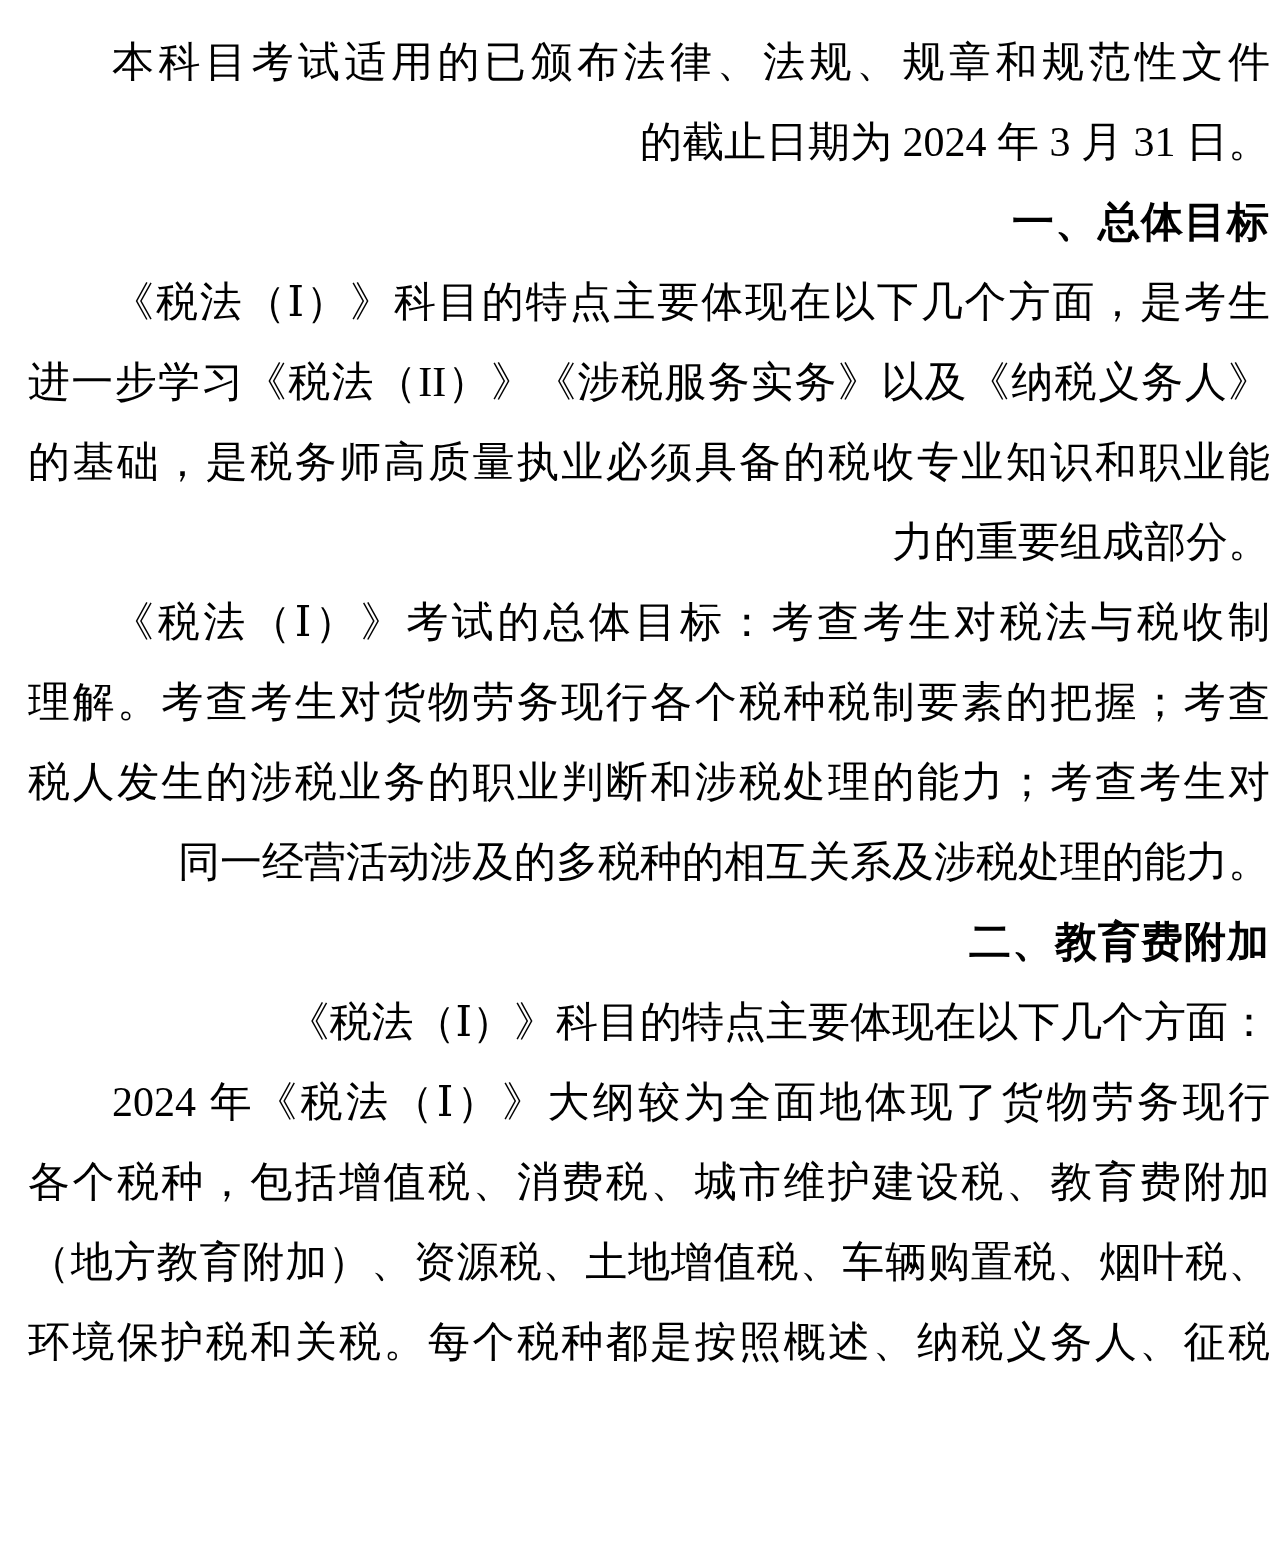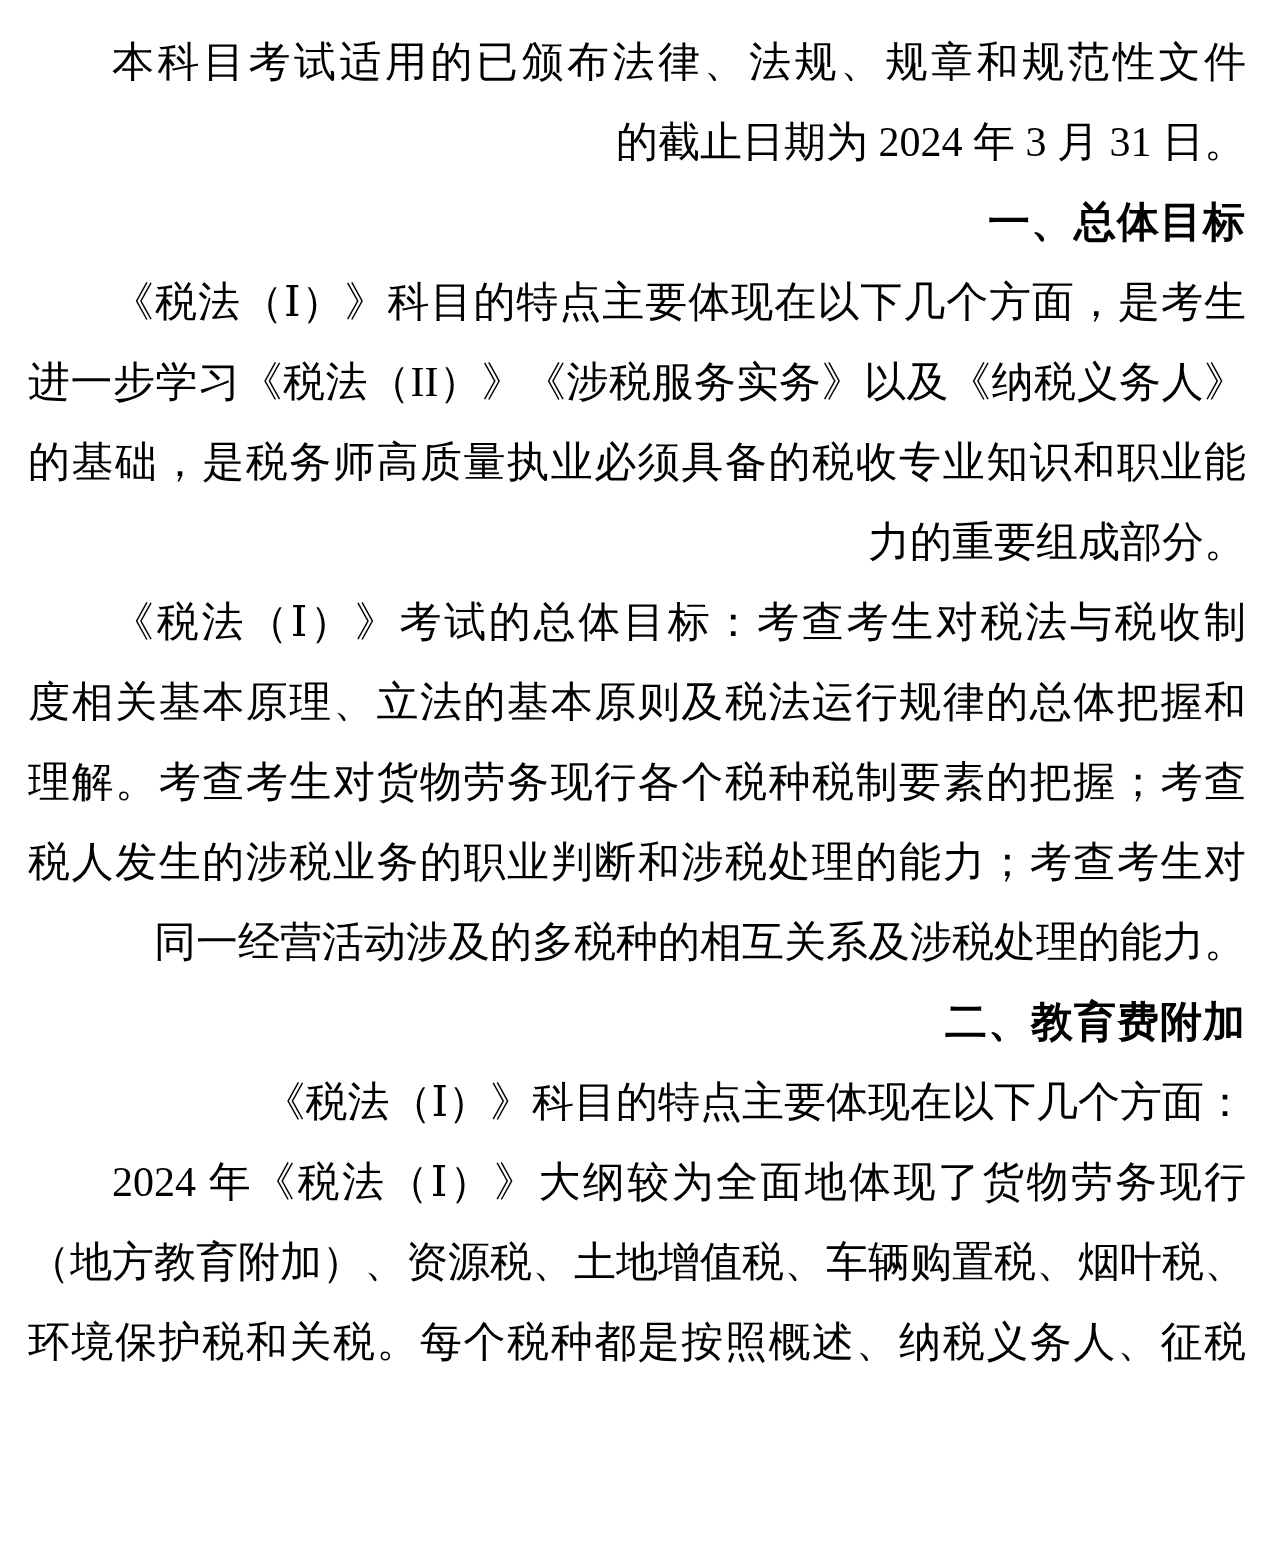--- a/index.html
+++ b/index.html
@@ -6,21 +6,21 @@
     margin: 0;
     padding: 0;
     background: #ffffff;
   }
   .page {
     position: relative;
     width: 1288px;
     height: 1516px;
     background: #ffffff;
     box-sizing: border-box;
-    padding: 22px 42px 0 28px;
+    padding: 22px 18px 0 28px;
     overflow: hidden;
     color: #000000;
     font-family: "Liberation Serif", "DejaVu Serif", serif;
     font-size: 42px;
     line-height: 80px;
   }
   .block { margin: 0; }
   .line {
     text-align: right;
     overflow: hidden;
@@ -53,30 +53,30 @@
         <div class="line indent">一、总体目标</div>
       </div>
       <div class="block paragraph">
         <div class="line indent fill">《税法（Ⅰ）》科目的特点主要体现在以下几个方面，是考生</div>
         <div class="line fill">进一步学习《税法（II）》《涉税服务实务》以及《纳税义务人》</div>
         <div class="line fill">的基础，是税务师高质量执业必须具备的税收专业知识和职业能</div>
         <div class="line">力的重要组成部分。</div>
       </div>
       <div class="block paragraph">
         <div class="line indent fill">《税法（Ⅰ）》考试的总体目标：考查考生对税法与税收制</div>
-        <div class="line fill">度相关基本原理、立法的基本原则及税法运行规律的总体把握和</div>
         <div class="line fill">理解。考查考生对货物劳务现行各个税种税制要素的把握；考查</div>
         <div class="line fill">税人发生的涉税业务的职业判断和涉税处理的能力；考查考生对</div>
         <div class="line">同一经营活动涉及的多税种的相互关系及涉税处理的能力。</div>
       </div>
       <div class="block heading">
         <div class="line indent">二、教育费附加</div>
       </div>
       <div class="block paragraph">
         <div class="line indent">《税法（Ⅰ）》科目的特点主要体现在以下几个方面：</div>
       </div>
       <div class="block paragraph">
         <div class="line indent fill">2024 年《税法（Ⅰ）》大纲较为全面地体现了货物劳务现行</div>
+        <div class="line fill">各个税种，包括增值税、消费税、城市维护建设税、教育费附加</div>
         <div class="line fill">（地方教育附加）、资源税、土地增值税、车辆购置税、烟叶税、</div>
         <div class="line fill">环境保护税和关税。每个税种都是按照概述、纳税义务人、征税</div>
       </div>
     </div>
 </div>
 
 </body></html>

